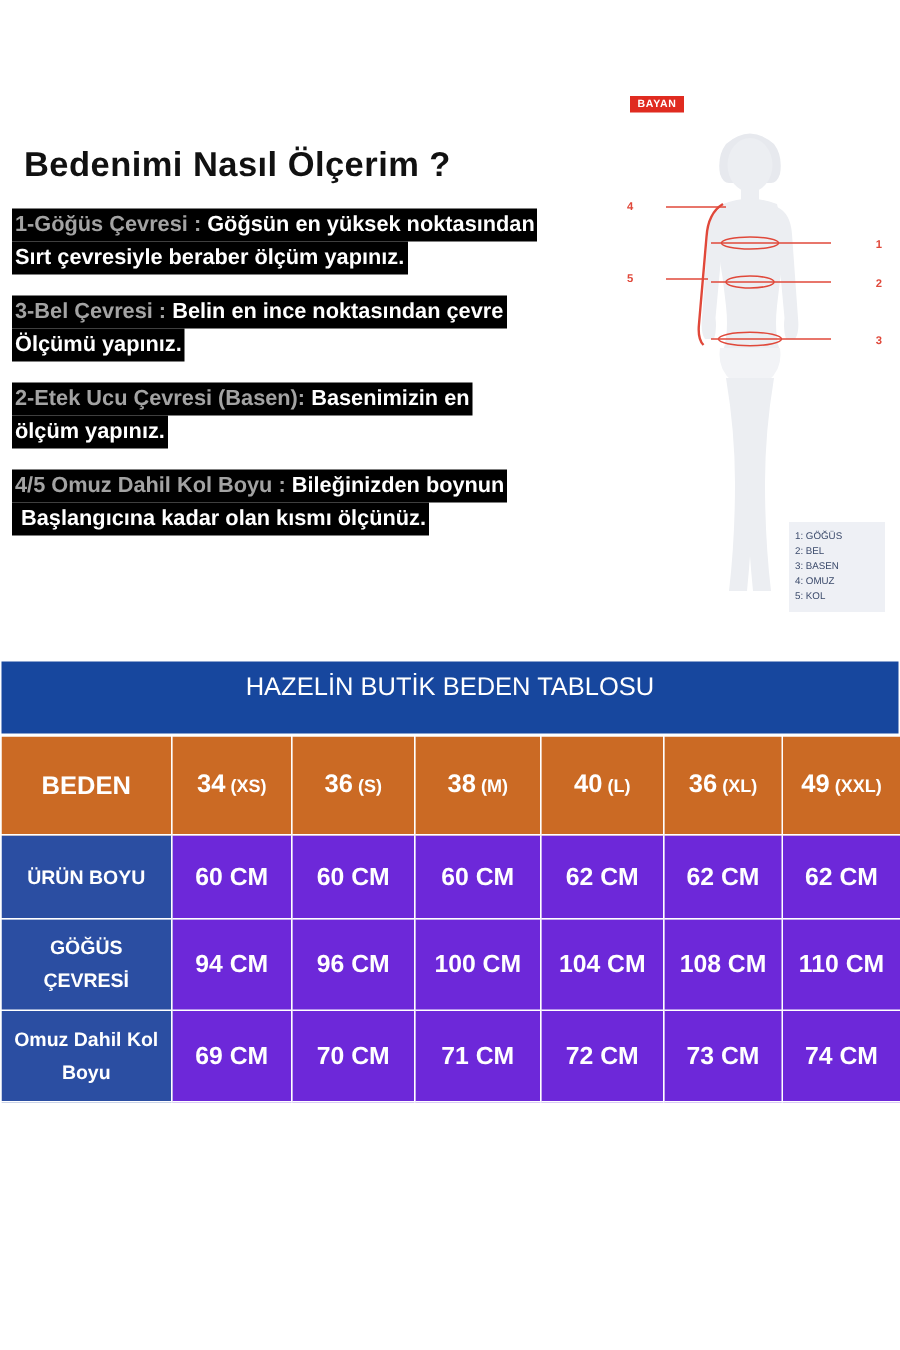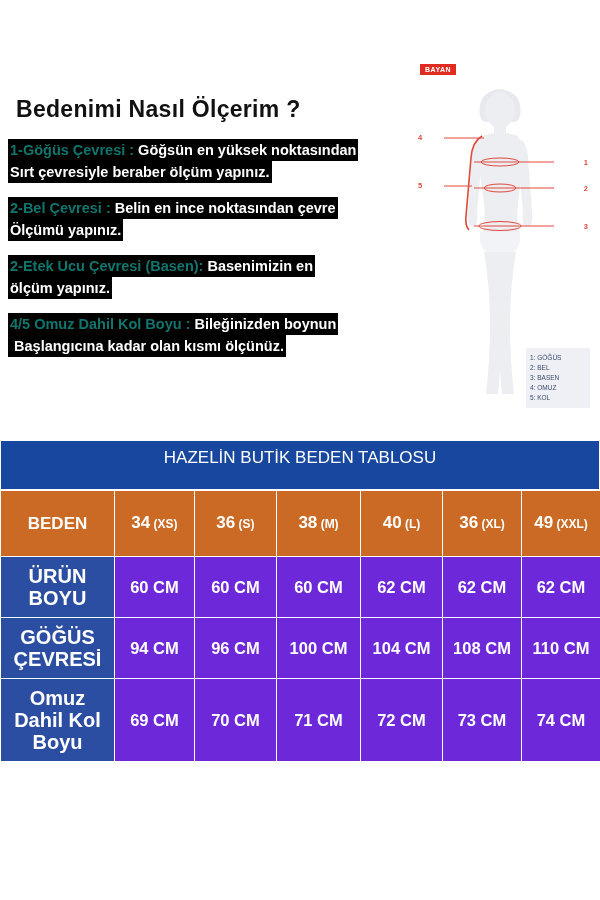--- a/index.html
+++ b/index.html
@@ -34,21 +34,21 @@
   .hl-line {
     display: inline-block;
     background: #000000;
     color: #ffffff;
     font-size: 14.5px;
     font-weight: bold;
     line-height: 20px;
     padding: 1px 2px;
     white-space: pre;
   }
-  .hl-line .red { color: #0f766e; }
+  .hl-line .red { color: #a3a3a3; }
   .hl-line .white { color: #ffffff; }
 
   
   .figure {
     position: absolute;
     right: 8px; top: 58px;
     width: 178px; height: 372px;
     background: #ffffff;
   }
   .fig-badge {
@@ -116,21 +116,21 @@
   }
   thead th {
     background: #cb6a24;
     height: 66px;
     font-size: 17px;
   }
   thead th .sz-small { font-size: 12px; }
   tbody td { background: #6d28d9; height: 56px; }
   tbody td.rowhead {
     background: #2b4ea2;
-    font-size: 20px;
+    font-size: 13px;
   }
   col.c0 { width: 114px; }
   col.c1 { width: 80px; }
   col.c2 { width: 82px; }
   col.c3 { width: 84px; }
   col.c4 { width: 82px; }
   col.c5 { width: 79px; }
   col.c6 { width: 79px; }
 </style>
 </head>
@@ -139,21 +139,21 @@
 <div id="page">
 
   <div class="instructions">
     <div class="howto-title">Bedenimi Nasıl Ölçerim ?</div>
     <div id="instr-list">
         <div class="hl-block">
           <div><span class="hl-line"><span class="red">1-Göğüs Çevresi :</span><span class="white"> Göğsün en yüksek noktasından</span></span></div>
           <div><span class="hl-line"><span class="white">Sırt çevresiyle beraber ölçüm yapınız.</span></span></div>
         </div>
         <div class="hl-block">
-          <div><span class="hl-line"><span class="red">2-Bel Çevresi :</span><span class="white"> Belin en ince noktasından çevre</span></span></div>
+          <div><span class="hl-line"><span class="red">3-Bel Çevresi :</span><span class="white"> Belin en ince noktasından çevre</span></span></div>
           <div><span class="hl-line"><span class="white">Ölçümü yapınız.</span></span></div>
         </div>
         <div class="hl-block">
           <div><span class="hl-line"><span class="red">2-Etek Ucu Çevresi (Basen):</span><span class="white"> Basenimizin en</span></span></div>
           <div><span class="hl-line"><span class="white">ölçüm yapınız.</span></span></div>
         </div>
         <div class="hl-block">
           <div><span class="hl-line"><span class="red">4/5 Omuz Dahil Kol Boyu :</span><span class="white"> Bileğinizden boynun</span></span></div>
           <div><span class="hl-line"><span class="white"> Başlangıcına kadar olan kısmı ölçünüz.</span></span></div>
         </div>

